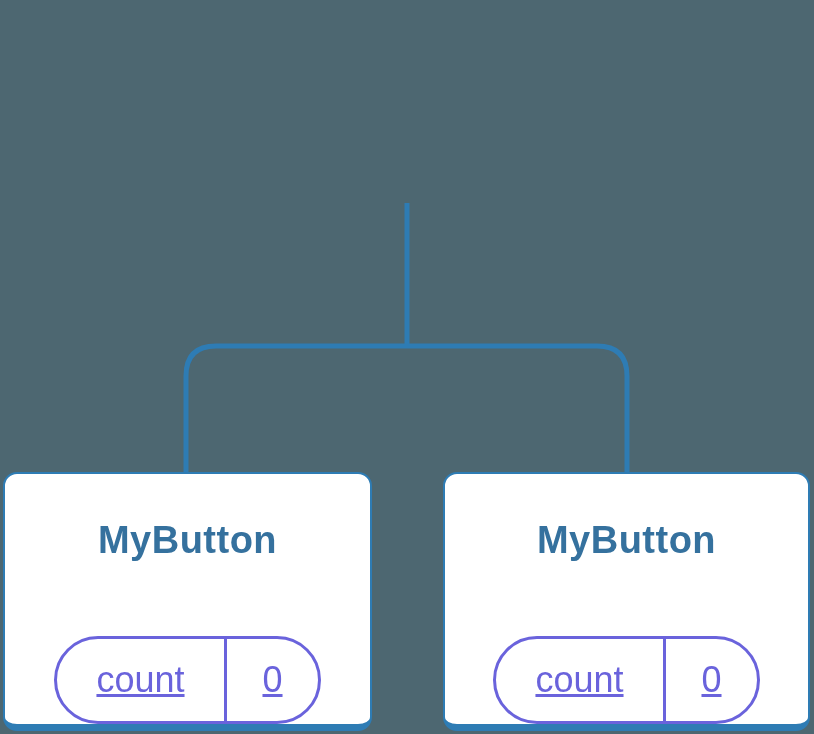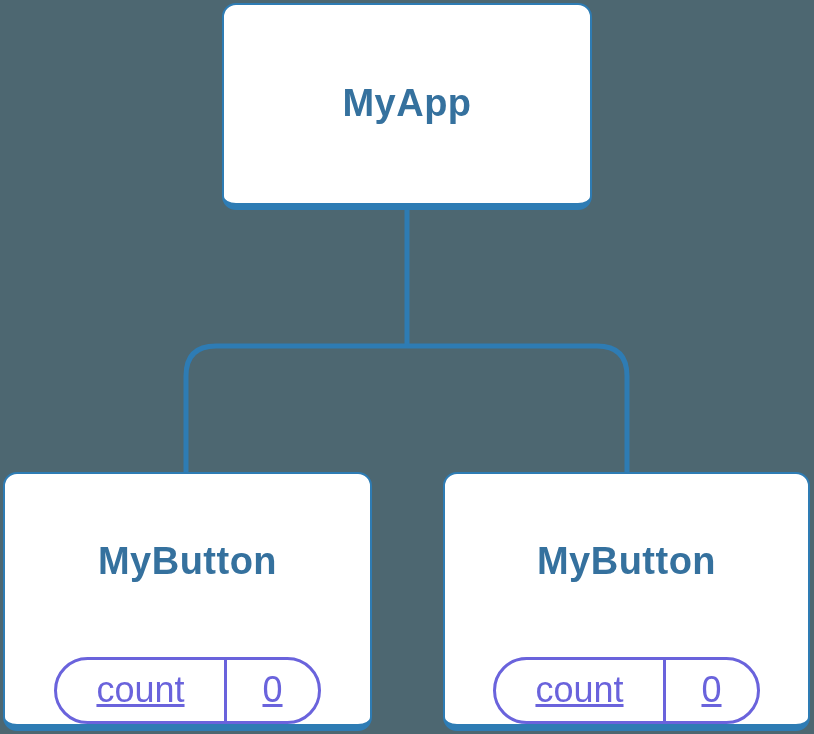--- a/index.html
+++ b/index.html
@@ -46,21 +46,21 @@
   .card-root {
     left: 222px;
     top: 3px;
     width: 370px;
     height: 207px;
     justify-content: center;
   }
   .card-child {
     top: 472px;
     height: 259px;
-    padding-top: 68px;
+    padding-top: 47px;
     gap: 39px;
   }
   .card-child-left  { left: 3px;   width: 369px; }
   .card-child-right { left: 443px; width: 367px; }
   .card-label {
     color: var(--label-text, #35719E);
     font-size: 38px;
     font-weight: 600;
     letter-spacing: 0.5px;
     line-height: 1.05;
@@ -97,23 +97,20 @@
 </head>
 <body>
 
 <div class="stage">
 
   <svg class="connectors" viewBox="0 0 814 734" xmlns="http://www.w3.org/2000/svg">
     <path d="M 407 203 L 407 346"></path>
     <path d="M 186 474 L 186 376 Q 186 346 216 346 L 597 346 Q 627 346 627 376 L 627 474"></path>
   </svg>
 
-  <div class="card card-root">
-    <div class="card-label">MyApp</div>
-  </div>
 
   <div class="card card-child card-child-left">
     <div class="card-label">MyButton</div>
     <div class="state-pill">
       <div class="state-key">count</div>
       <div class="state-value">0</div>
     </div>
   </div>
 
   <div class="card card-child card-child-right">

